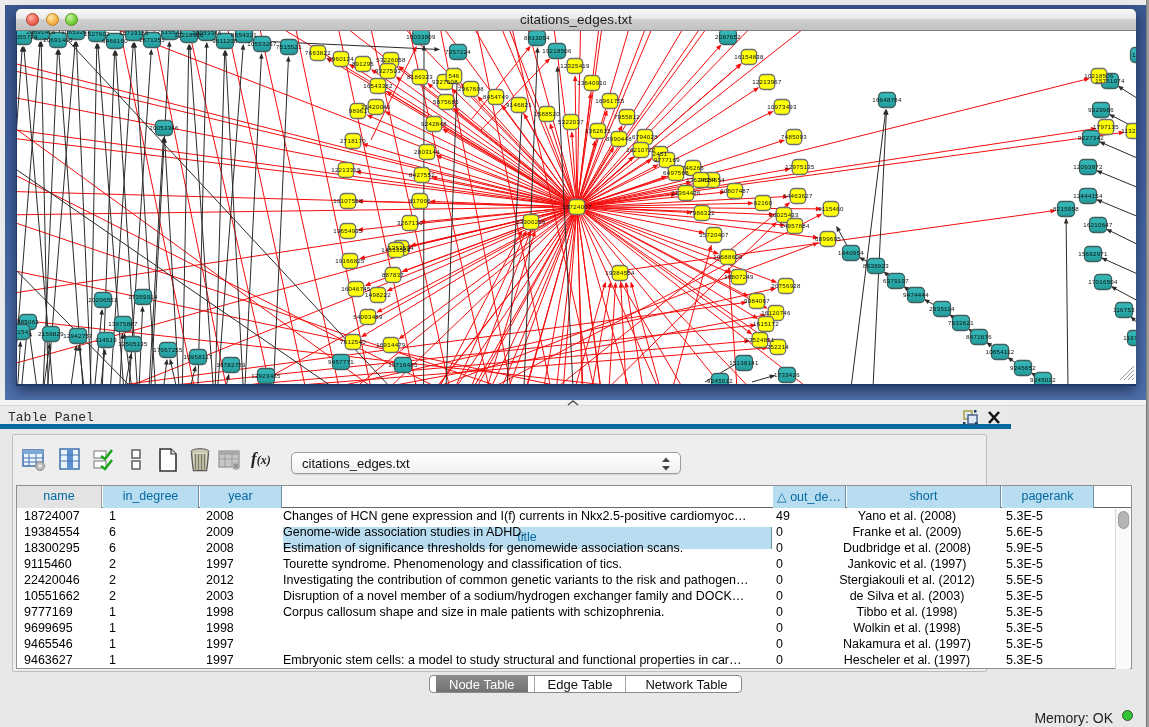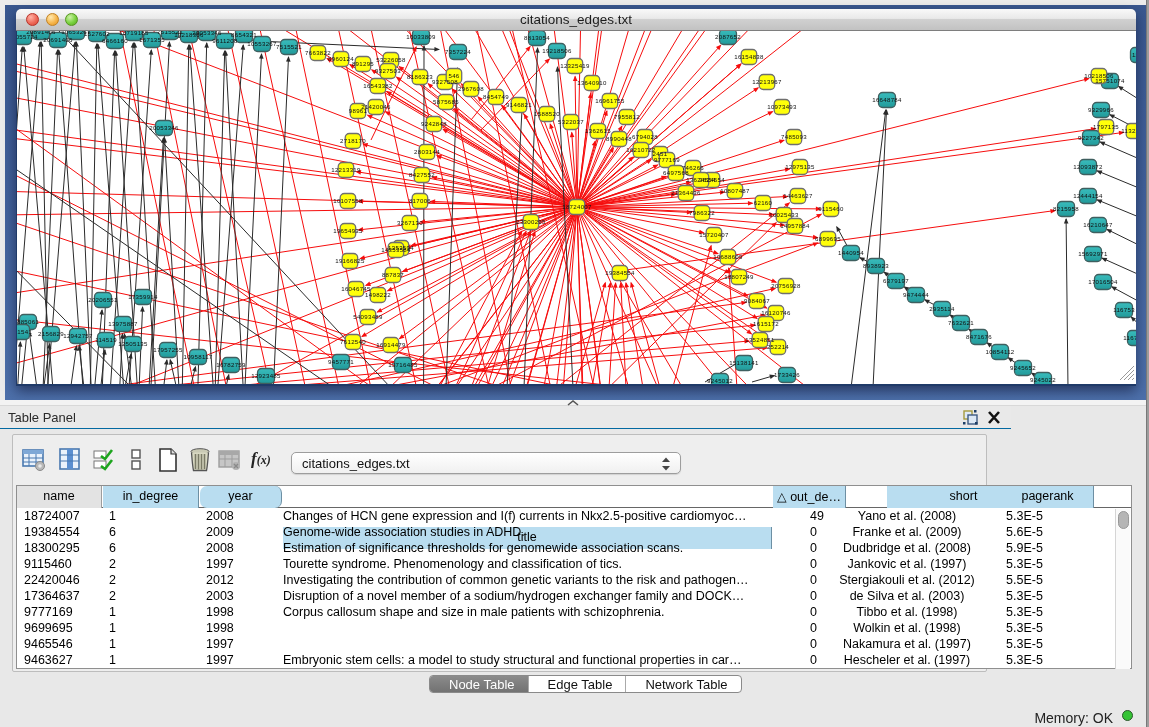--- a/index.html
+++ b/index.html
@@ -15,55 +15,55 @@
 #tbar .tt { position:absolute; left:0; right:0; top:3px; text-align:center;
   font-size:13.5px; color:#1c1c1c; }
 .tl { position:absolute; top:4px; width:13px; height:13px; border-radius:50%; }
 #cv { position:absolute; left:1px; top:22px; width:1119px; height:353px;
   background:#fff; overflow:hidden; }
 #bottom { position:absolute; left:0; top:400px; width:1149px; height:327px;
   background:#e8e8e8; }
 #divider { position:absolute; left:0; top:0; width:1149px; height:6px;
   background:#f3f3f3; border-bottom:1px solid #d8d8d8; }
 #ph { position:absolute; left:0; top:6px; width:1011px; height:23px;
-  background:#e9e9e9; border-bottom:1px solid #0369a1; }
+  background:#e9e9e9; border-bottom:5px solid #0369a1;font-family:Liberation Mono, monospace; }
 #ph .t { position:absolute; left:8px; top:4px; font-size:13px; color:#2a2a2a; }
 #panel { position:absolute; left:12px; top:34px; width:975px; height:238px;
   background:#eeeeee; border:1px solid #bdbdbd; border-radius:2px; }
 #toolbar { position:absolute; left:4px; top:12px; height:28px; }
 .ic { position:absolute; top:0; }
 #combo { position:absolute; left:278px; top:17px; width:390px; height:22px;
   background:linear-gradient(180deg,#ffffff,#f0f0f0); border:1px solid #9d9d9d;
   border-radius:5px; box-shadow:0 1px 1px rgba(0,0,0,.12); }
 #combo .txt { position:absolute; left:10px; top:3px; font-size:13px; color:#111; }
 #tbl { position:absolute; left:3px; top:50px; width:1116px; height:184px;
   background:#fff; border:1px solid #8f8f8f; }
 #thead { position:absolute; left:0; top:0; height:22px; width:1114px;
   border-bottom:1px solid #666; }
 .th { position:absolute; top:0; height:22px; background:#b9ddf0;
-  border-right:1px solid #6d8fa3; font-size:12.5px; color:#000000; text-align:center;
+  border-right:1px solid #6d8fa3; font-size:12.5px; color:#0369a1; text-align:center;
   padding-top:3px; }
 #tbody { position:absolute; left:0; top:23px; width:1114px; }
 .tr { position:relative; height:16px; white-space:nowrap; }
 .c { position:absolute; top:0; font-size:12.5px; color:#000; overflow:hidden; }
 .c0 { left:7px;  width:80px; }
 .c1 { left:92px; width:93px; }
 .c2 { left:189px; width:78px; }
 .c3 { left:266px; width:487px; }
-.c4 { left:759px; width:70px;margin-left:34px; }
+.c4 { left:759px; width:70px; }
 .c5 { left:800px; width:180px; text-align:center; }
 .c6 { left:989px; width:90px; }
 #vscroll { position:absolute; right:1px; top:23px; width:15px; height:160px;
   background:#fafafa; border-left:1px solid #d5d5d5; }
 #vthumb { position:absolute; left:2px; top:2px; width:11px; height:18px;
   background:#b5b5b5; border-radius:6px; border:1px solid #989898; }
 #tabs { position:absolute; left:429px; top:275px; height:18px;
   border:1px solid #8a8a8a; border-radius:4px; background:#fff; overflow:hidden;
   font-size:13px; }
-.tab { float:left; height:18px; padding:1px 13px 0 19px; color:#111; }
+.tab { float:left; height:18px; padding:1px 13px 0 13px; color:#111;margin-left:6px; }
 .tab.sel { background:linear-gradient(180deg,#8b8b8b,#6f6f6f); color:#fff; }
 .tab.mid { border-right:1px solid #aaa; border-left:1px solid #aaa; }
 #mem { position:absolute; right:36px; top:310px; font-size:14px; color:#222; }
 #memdot { position:absolute; right:16px; top:310px; width:11px; height:11px;
   border-radius:50%; background:#35c335; border:1.5px solid #2b572b; }
 #rstrip { position:absolute; right:0; top:0; width:3px; height:727px;
   background:#9c9c9c; border-left:1px solid #787878; }
 </style></head>
 <body>
 <div id="desk">
@@ -870,24 +870,24 @@
         <span class="txt">citations_edges.txt</span>
     <svg width="12" height="16" style="position:absolute;right:8px;top:3px">
       <path d="M2 6 L6 1.5 L10 6" fill="#444"></path>
       <path d="M2 10 L6 14.5 L10 10" fill="#444"></path>
     </svg>
   </div>
   <div id="tbl">
     <div id="thead">
       <div class="th" style="left:0;width:85px;background:#e3e3e3;border-right:1px solid #9d9d9d;">name</div>
       <div class="th" style="left:86px;width:96px;">in_degree</div>
-      <div class="th" style="left:183px;width:82px;border-radius:7px;">year</div>
+      <div class="th" style="left:183px;width:82px;">year</div>
       <div class="th" style="left:266px;width:489px;margin-top:41px;">title</div>
       <div class="th" style="left:756px;width:73px;">△ out_de…</div>
-      <div class="th" style="left:830px;width:154px;margin-left:40px;">short</div>
+      <div class="th" style="left:830px;width:154px;">short</div>
       <div class="th" style="left:985px;width:92px;">pagerank</div>
     </div>
     <div id="tbody">
           <div class="tr">
             <div class="c c0">18724007</div>
             <div class="c c1">1</div>
             <div class="c c2">2008</div>
             <div class="c c3">Changes of HCN gene expression and I(f) currents in Nkx2.5-positive cardiomyoc…</div>
             <div class="c c4">49</div>
             <div class="c c5">Yano et al. (2008)</div>
@@ -923,21 +923,21 @@
           <div class="tr">
             <div class="c c0">22420046</div>
             <div class="c c1">2</div>
             <div class="c c2">2012</div>
             <div class="c c3">Investigating the contribution of common genetic variants to the risk and pathogen…</div>
             <div class="c c4">0</div>
             <div class="c c5">Stergiakouli et al. (2012)</div>
             <div class="c c6">5.5E-5</div>
           </div>
           <div class="tr">
-            <div class="c c0">17364637</div>
+            <div class="c c0">10551662</div>
             <div class="c c1">2</div>
             <div class="c c2">2003</div>
             <div class="c c3">Disruption of a novel member of a sodium/hydrogen exchanger family and DOCK…</div>
             <div class="c c4">0</div>
             <div class="c c5">de Silva et al. (2003)</div>
             <div class="c c6">5.3E-5</div>
           </div>
           <div class="tr">
             <div class="c c0">9777169</div>
             <div class="c c1">1</div>

